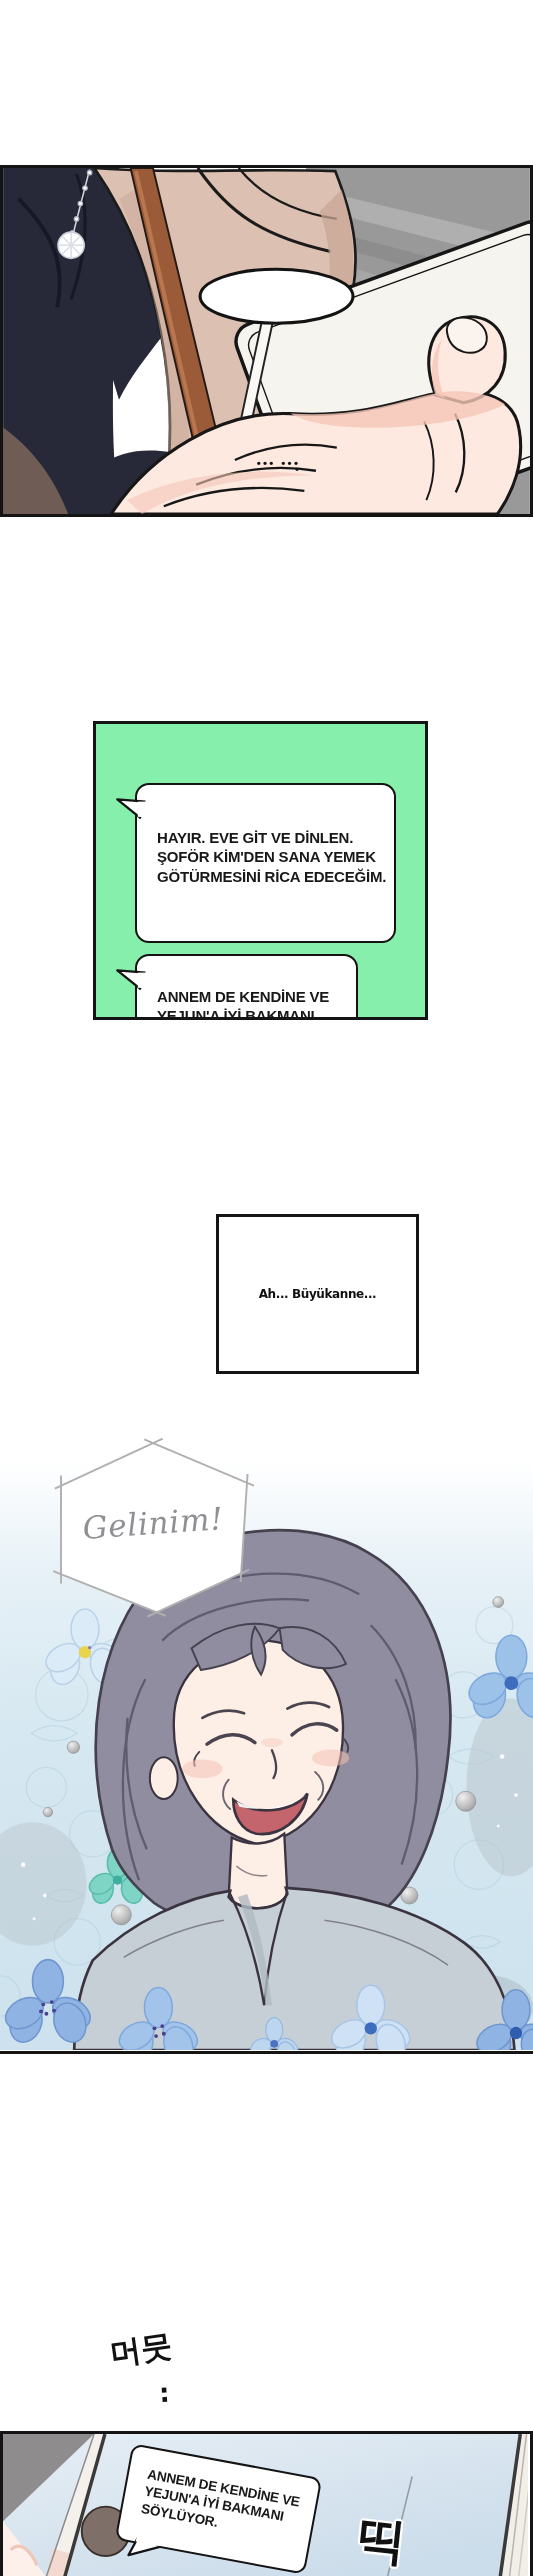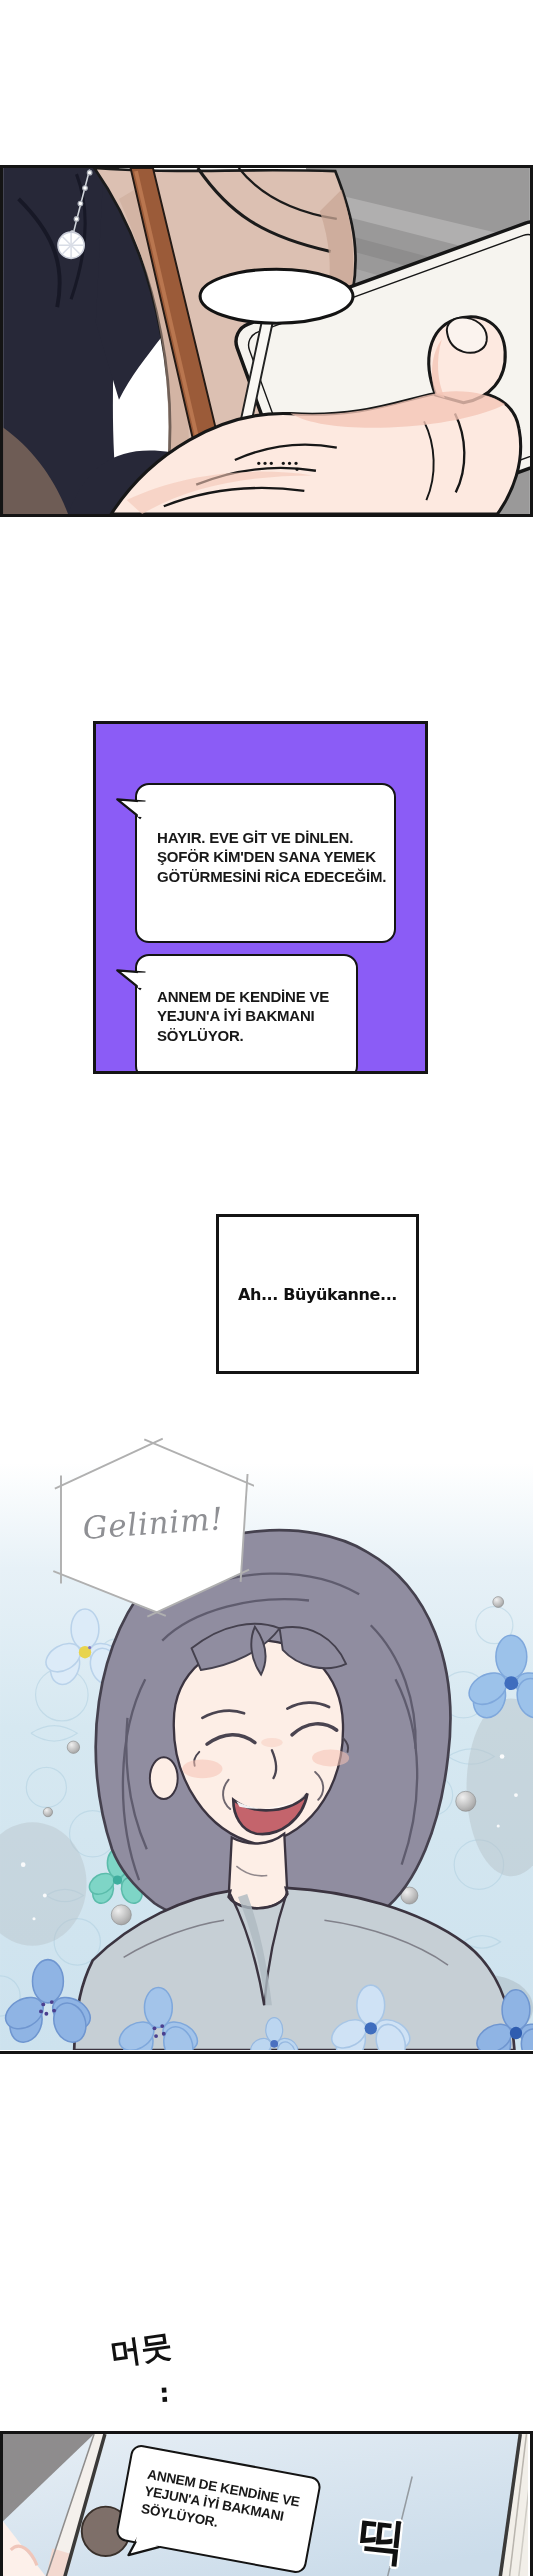--- a/index.html
+++ b/index.html
@@ -9,34 +9,34 @@
 
   
   #panel-top{left:0;top:213;width:533px;height:352px;}
   #panel-top{left:0px;top:165px;}
   .ellipsis-bubble{position:absolute;left:199px;top:268px;width:153px;height:53px;z-index:4;
         display:flex;align-items:center;justify-content:center;}
   .ellipsis-main{font-size:11.6px;font-weight:900;letter-spacing:2.3px;color:#111;}
   .ellipsis-extra{position:absolute;left:93px;top:26px;font-size:11.6px;font-weight:900;color:#111;}
 
   
-  #panel-chat{left:93px;top:721px;width:335px;height:353px;background:#8b5cf6;}
+  #panel-chat{left:93px;top:721px;width:335px;height:299px;background:#86efac;}
   .chat-bubble{position:absolute;background:#fff;border:2.3px solid #141414;border-radius:14px;}
   .chat-bubble .txt{white-space:pre-line;font-weight:bold;font-size:15px;line-height:19.3px;
         letter-spacing:-0.2px;color:#181818;}
   #bubble-1{left:39px;top:59px;width:257px;height:156px;}
   #bubble-1 .txt{padding:43px 0 0 20px;}
   #bubble-2{left:39px;top:230px;width:219px;height:122px;}
   #bubble-2 .txt{padding:31px 0 0 20px;}
   .bubble-tail{position:absolute;left:-21.6px;top:12.4px;width:32px;height:26px;}
 
   
   #caption-box{left:216px;top:1214px;width:203px;height:160px;border-width:3.1px;
         display:flex;align-items:center;justify-content:center;}
-  #caption-box .txt{font-family:"DejaVu Sans",sans-serif;font-weight:700;font-size:16px;
+  #caption-box .txt{font-family:"DejaVu Sans",sans-serif;font-weight:700;font-size:12px;
         letter-spacing:-0.4px;color:#101010;}
 
   
   #illustration{position:absolute;left:0;top:1463px;width:533px;height:591px;box-sizing:border-box;
         border-bottom:3.9px solid #141414;overflow:hidden;}
 
   
   #shout{position:absolute;left:53px;top:1437px;width:201px;height:185px;z-index:6;}
   #shout .txt{position:absolute;left:10.8px;top:68px;width:178px;text-align:center;
         font-family:"DejaVu Serif",serif;font-style:italic;font-size:31px;color:#8f9094;

